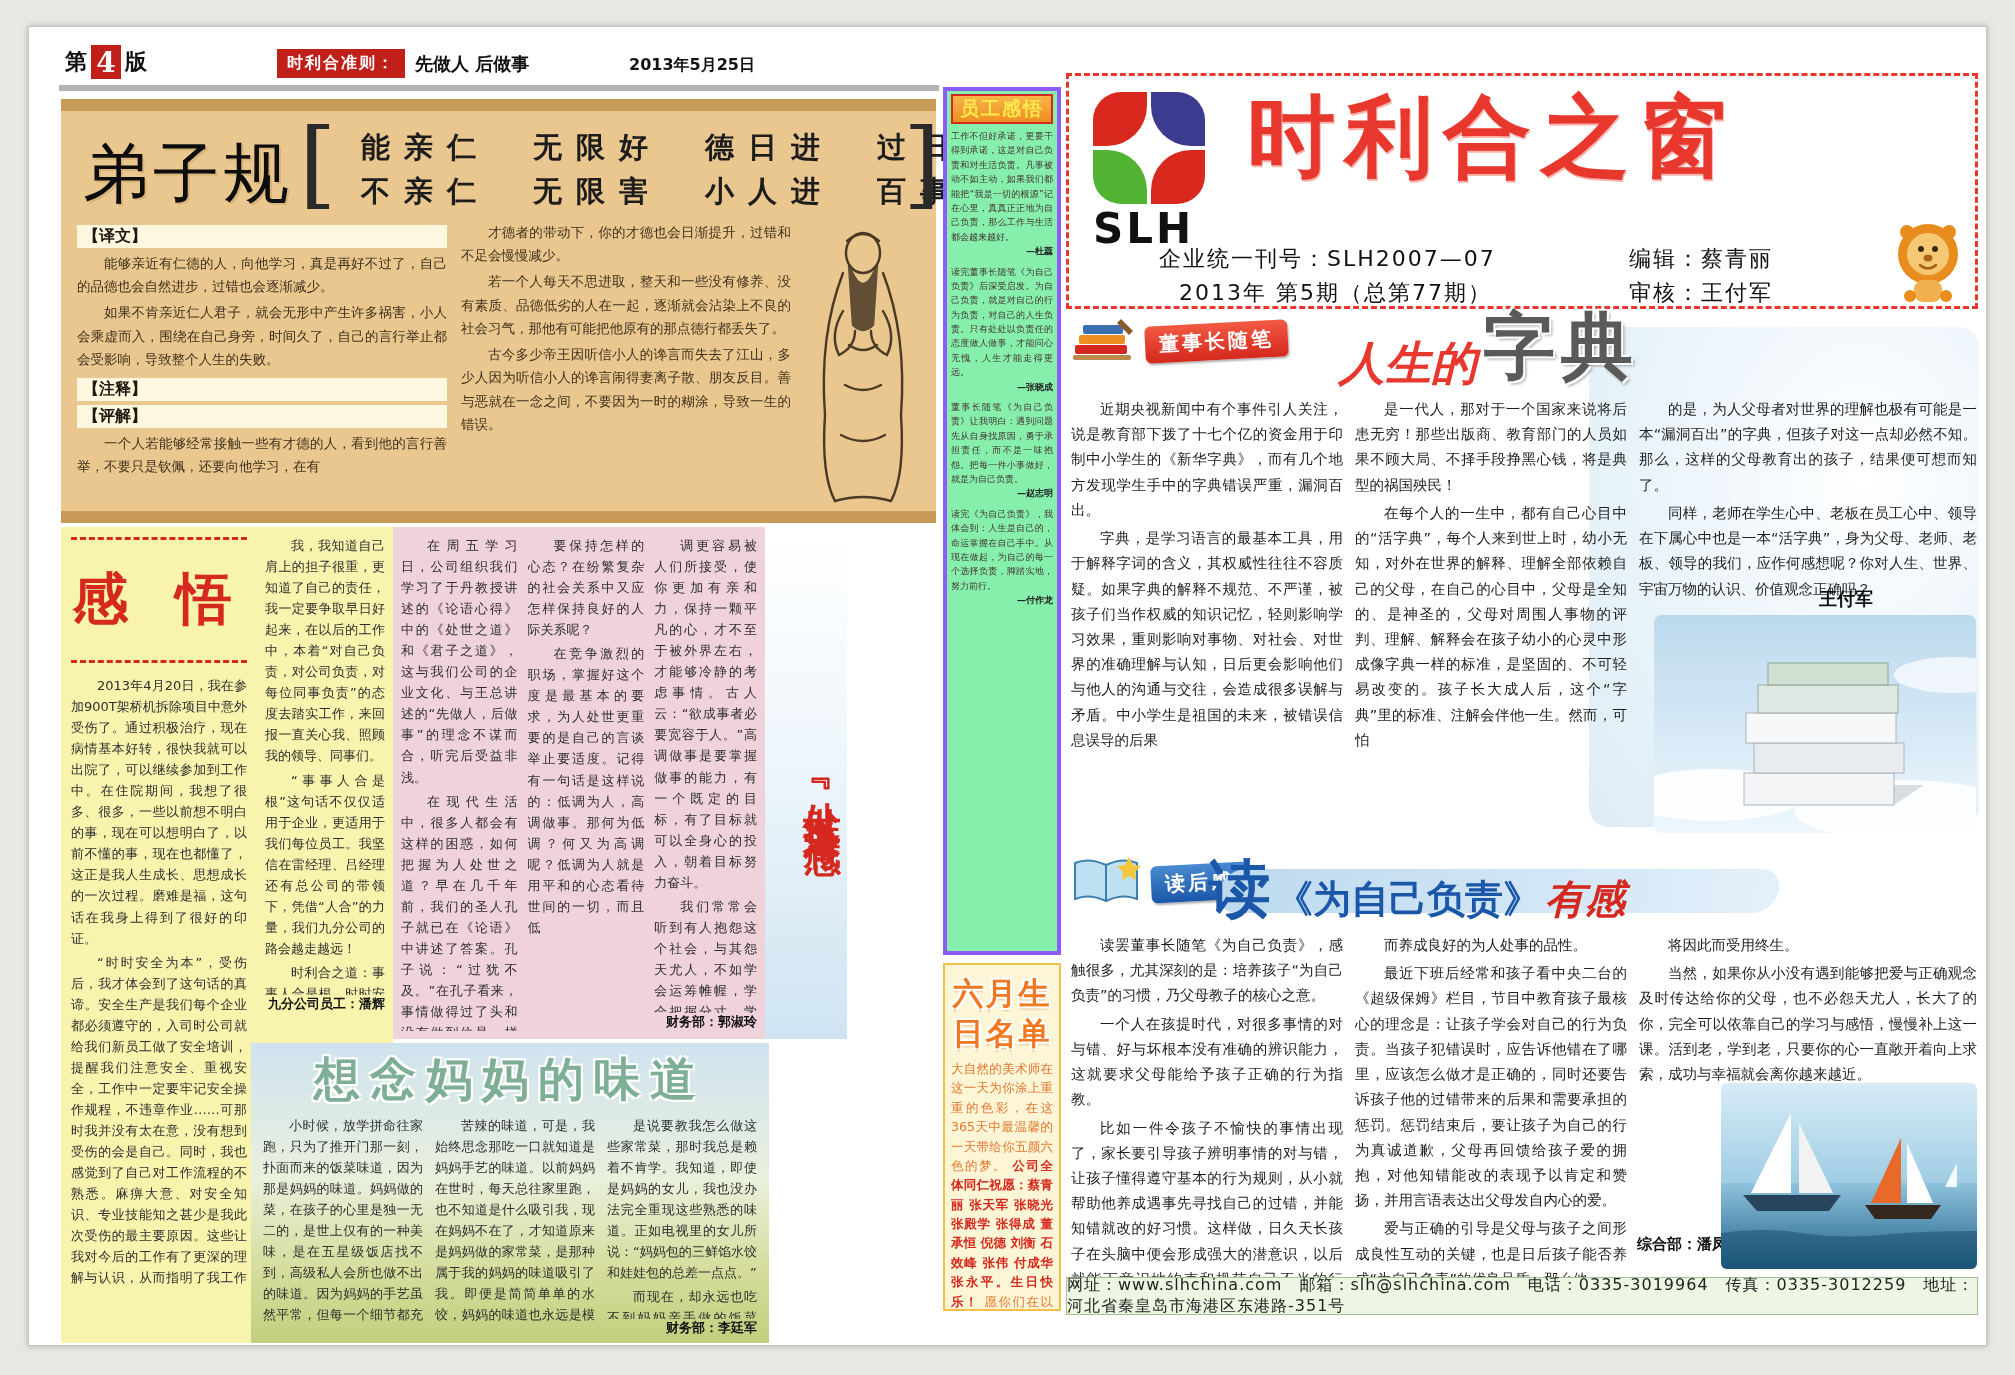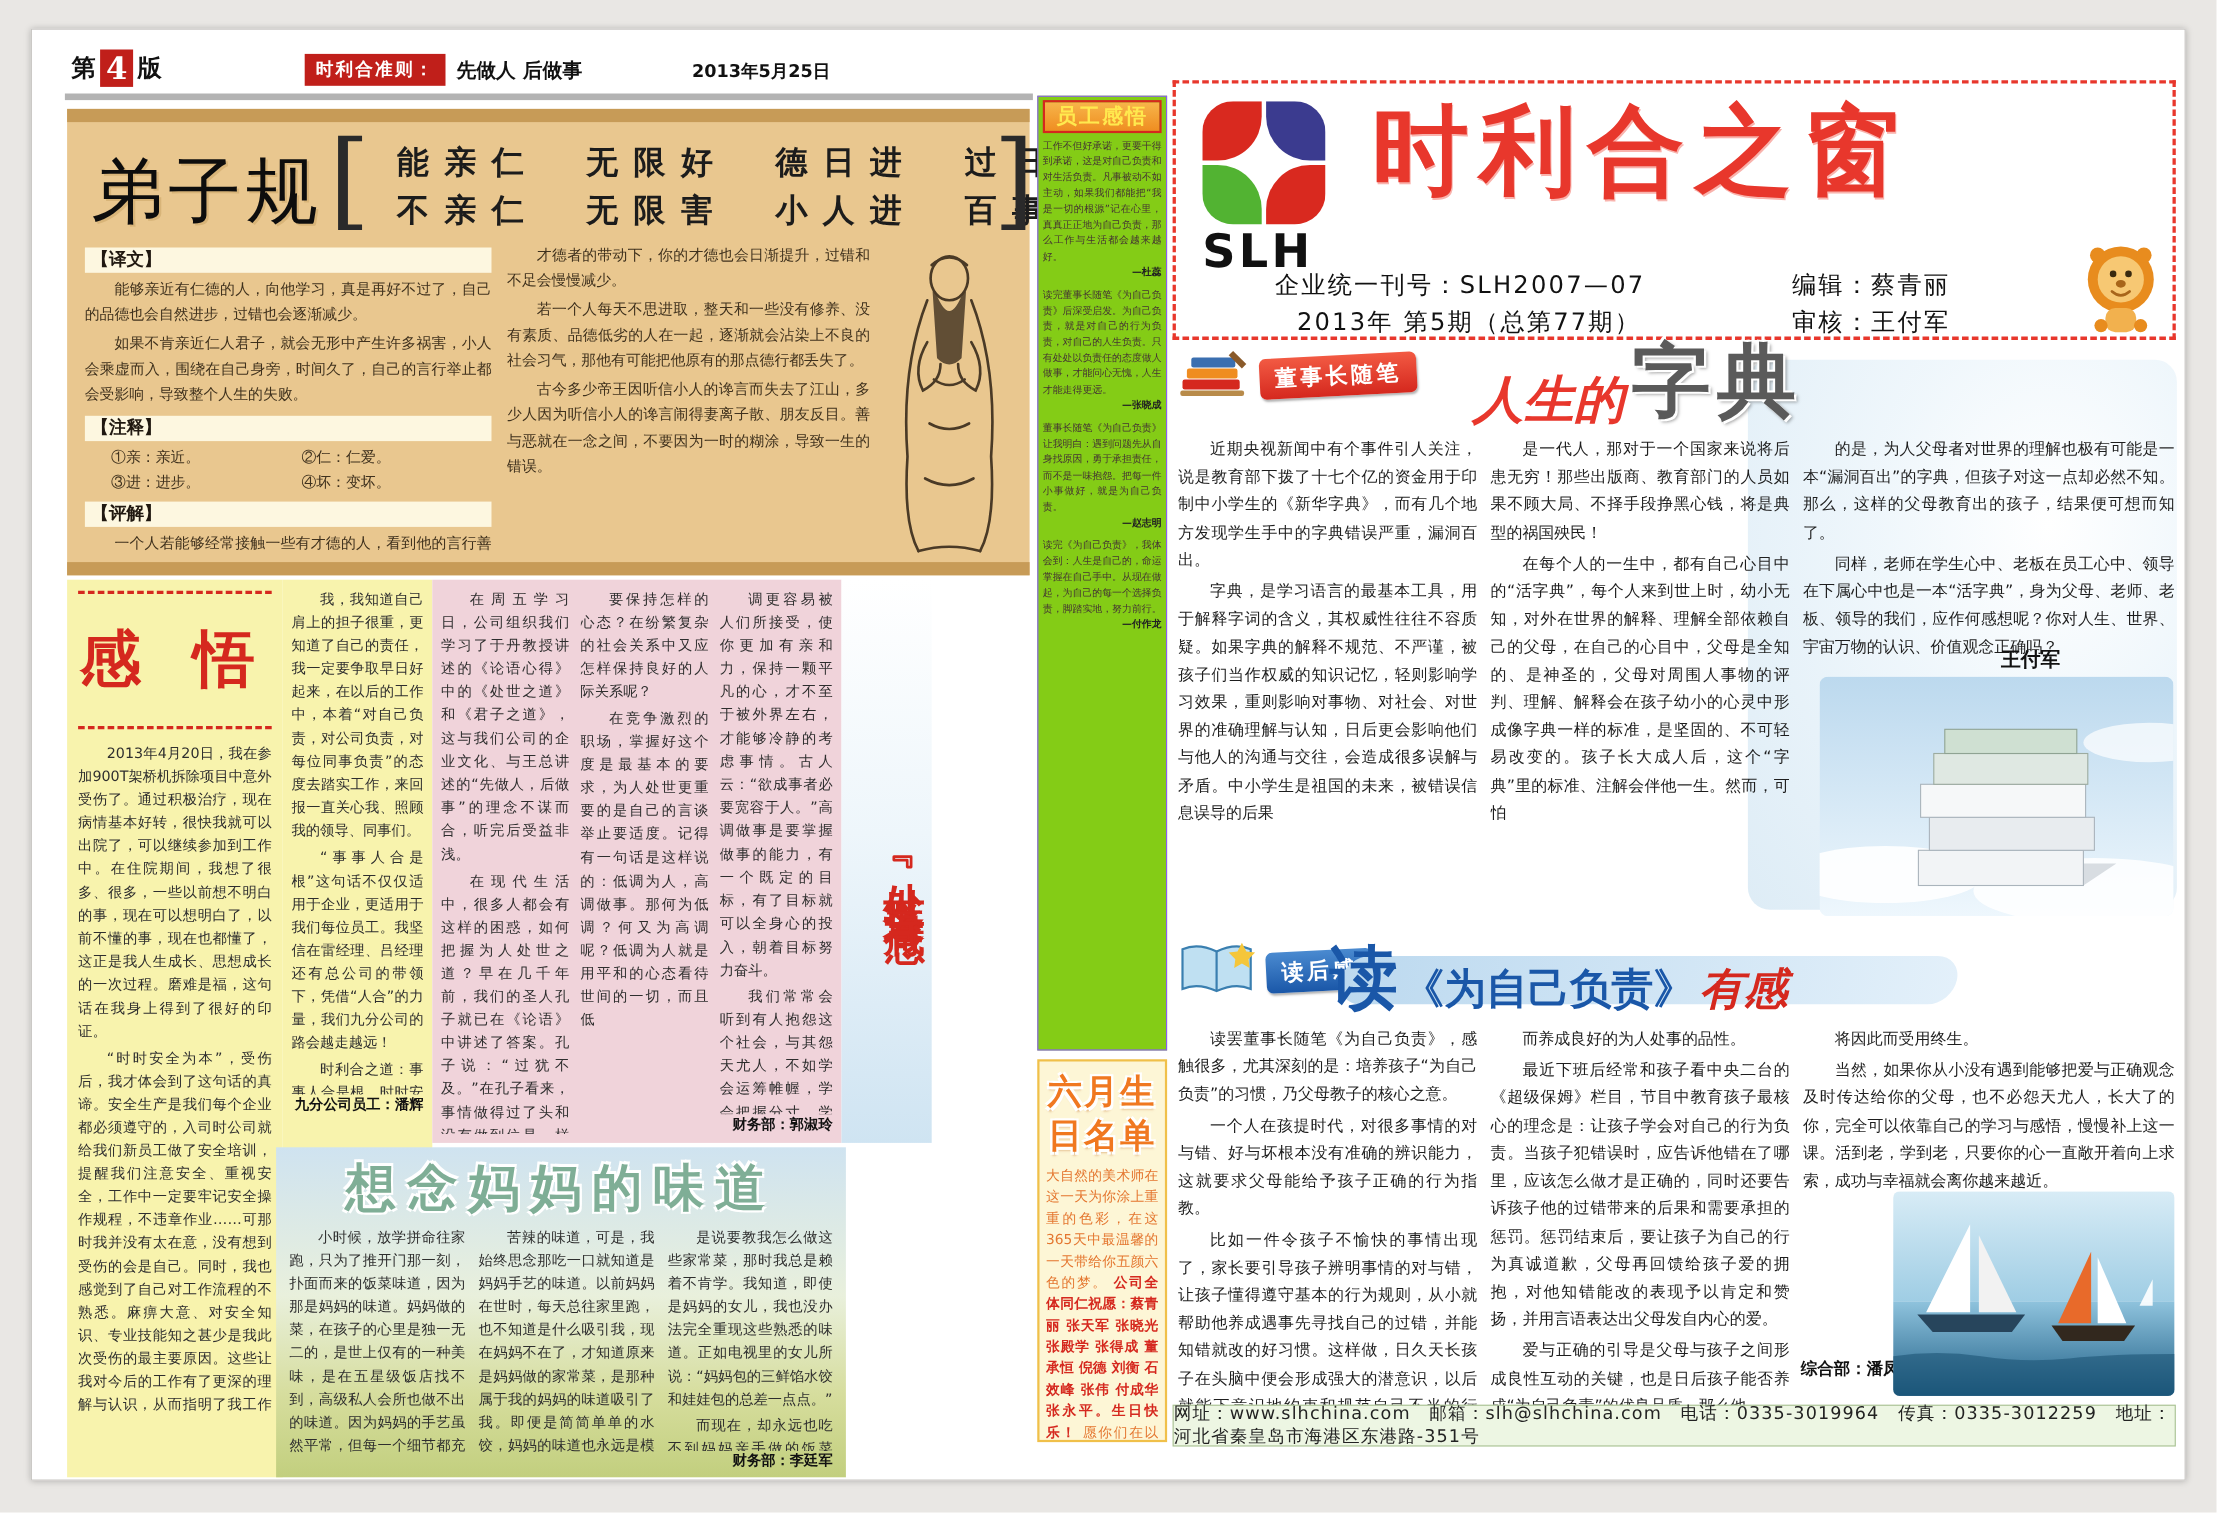--- a/index.html
+++ b/index.html
@@ -86,26 +86,20 @@
     </div>
     <div class="abs bracket" style="left:842px;top:8px;">]</div>
 
     <div class="abs" style="left:16px;top:110px;width:370px;height:288px;overflow:hidden;">
       <div class="seclabel">【译文】</div>
       <div class="dzg-text jp">
         <div class="p">能够亲近有仁德的人，向他学习，真是再好不过了，自己的品德也会自然进步，过错也会逐渐减少。</div>
         <div class="p">如果不肯亲近仁人君子，就会无形中产生许多祸害，小人会乘虚而入，围绕在自己身旁，时间久了，自己的言行举止都会受影响，导致整个人生的失败。</div>
       </div>
       <div class="seclabel">【注释】</div>
-      <div class="dzg-text" style="display:grid;grid-template-columns:1fr 1fr;padding-left:24px;">
-        <span>①亲：亲近。</span>
-        <span>②仁：仁爱。</span>
-        <span>③进：进步。</span>
-        <span>④坏：变坏。</span>
-      </div>
       <div class="seclabel">【评解】</div>
       <div class="dzg-text jp">
           <div class="p">一个人若能够经常接触一些有才德的人，看到他的言行善举，不要只是钦佩，还要向他学习，在有</div>
         </div>
     </div>
 
     <div class="abs dzg-text jp" style="left:400px;top:110px;width:330px;height:288px;">
       <div class="p">才德者的带动下，你的才德也会日渐提升，过错和不足会慢慢减少。</div>
       <div class="p">若一个人每天不思进取，整天和一些没有修养、没有素质、品德低劣的人在一起，逐渐就会沾染上不良的社会习气，那他有可能把他原有的那点德行都丢失了。</div>
       <div class="p">古今多少帝王因听信小人的谗言而失去了江山，多少人因为听信小人的谗言闹得妻离子散、朋友反目。善与恶就在一念之间，不要因为一时的糊涂，导致一生的错误。</div>
@@ -181,21 +175,21 @@
       <div style="width:150px;display:flex;flex-direction:column;height:222px;">
         <div class="coltext jp" style="flex:1;">
           <div class="p">是说要教我怎么做这些家常菜，那时我总是赖着不肯学。我知道，即使是妈妈的女儿，我也没办法完全重现这些熟悉的味道。正如电视里的女儿所说：“妈妈包的三鲜馅水饺和娃娃包的总差一点点。”</div>
           <div class="p">而现在，却永远也吃不到妈妈亲手做的饭菜了。母亲节将至，我儿子也能想象得到，从厨房飘散出来的妈妈的饭菜味道和忙碌的背影。当年妈妈做饭时的每一个细节都充满了爱的味道，那是一种无可替代的幸福。</div>
         </div>
         <div class="sig">财务部：李廷军</div>
       </div>
     </div>
   </div>
 
-  <div class="abs" style="left:914px;top:60px;width:118px;height:868px;background:#84cc16;border:1px solid #8b5cf6;padding:3px 4px;overflow:hidden;">
+  <div class="abs" style="left:914px;top:60px;width:118px;height:868px;background:#86efac;border:4px solid #8b5cf6;padding:3px 4px;overflow:hidden;">
     <div class="stripLabel">员工感悟</div>
     <div class="tinytext jp" style="margin-top:5px;">
       <div>工作不但好承诺，更要干得到承诺，这是对自己负责和对生活负责。凡事被动不如主动，如果我们都能把“我是一切的根源”记在心里，真真正正地为自己负责，那么工作与生活都会越来越好。</div>
       <div class="tinysig">—杜蕊</div>
       <div style="margin-top:6px;">读完董事长随笔《为自己负责》后深受启发。为自己负责，就是对自己的行为负责，对自己的人生负责。只有处处以负责任的态度做人做事，才能问心无愧，人生才能走得更远。</div>
       <div class="tinysig">—张晓成</div>
       <div style="margin-top:6px;">董事长随笔《为自己负责》让我明白：遇到问题先从自身找原因，勇于承担责任，而不是一味抱怨。把每一件小事做好，就是为自己负责。</div>
       <div class="tinysig">—赵志明</div>
       <div style="margin-top:6px;">读完《为自己负责》，我体会到：人生是自己的，命运掌握在自己手中。从现在做起，为自己的每一个选择负责，脚踏实地，努力前行。</div>
       <div class="tinysig">—付作龙</div>

